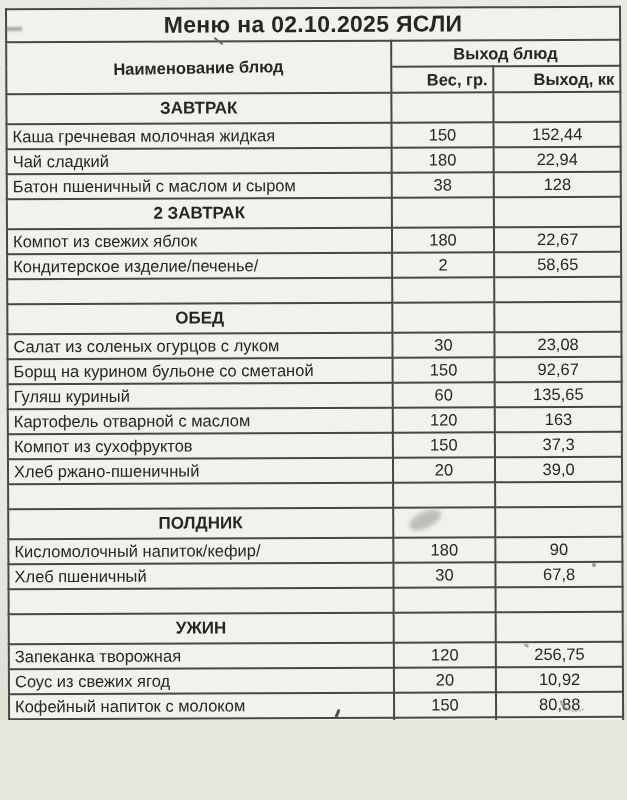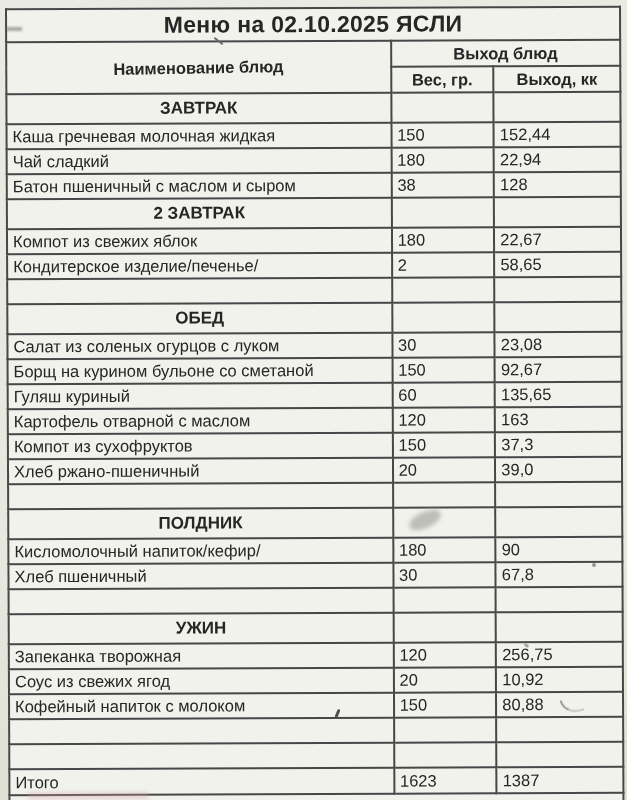--- a/index.html
+++ b/index.html
@@ -9,21 +9,21 @@
   body {
     width: 627px;
     height: 800px;
     font-family: "Liberation Sans", sans-serif;
     background: #e4e7dd;
     overflow: hidden;
   }
   .page {
     position: relative;
     width: 627px;
-    height: 800px;
+    height: 720px;
     background: linear-gradient(180deg, #e9ebe3 0%, #e6e9e0 70%, #dde1d4 100%);
     overflow: hidden;
   }
   table.menu {
     position: absolute;
     left: 5px;
     top: 7px;
     width: 616px;
     border-collapse: collapse;
     background: #f1f2ec;
@@ -58,27 +58,27 @@
   td.group-head {
     height: 24px;
     font-weight: 700;
     font-size: 18px;
     text-align: center;
   }
   td.sub-head {
     height: 24px;
     font-weight: 700;
     font-size: 17.5px;
-    text-align: center;
+    text-align: right;
   }
   tr.section td { height: 28px; font-weight: 700; font-size: 17px; }
   tr.section td.name { text-align: center; }
   tr.item td, tr.empty td { height: 23px; }
   tr.total td { height: 24px; }
-  td.num { text-align: left; }
+  td.num { text-align: center; }
   tr.footer td {
     height: 29px;
     font-style: italic;
     text-align: center;
     font-size: 18.5px;
   }
   
   .artifact { position: absolute; pointer-events: none; }
   .a-tick {
     left: 213px; top: 40px; width: 11px; height: 2px;

